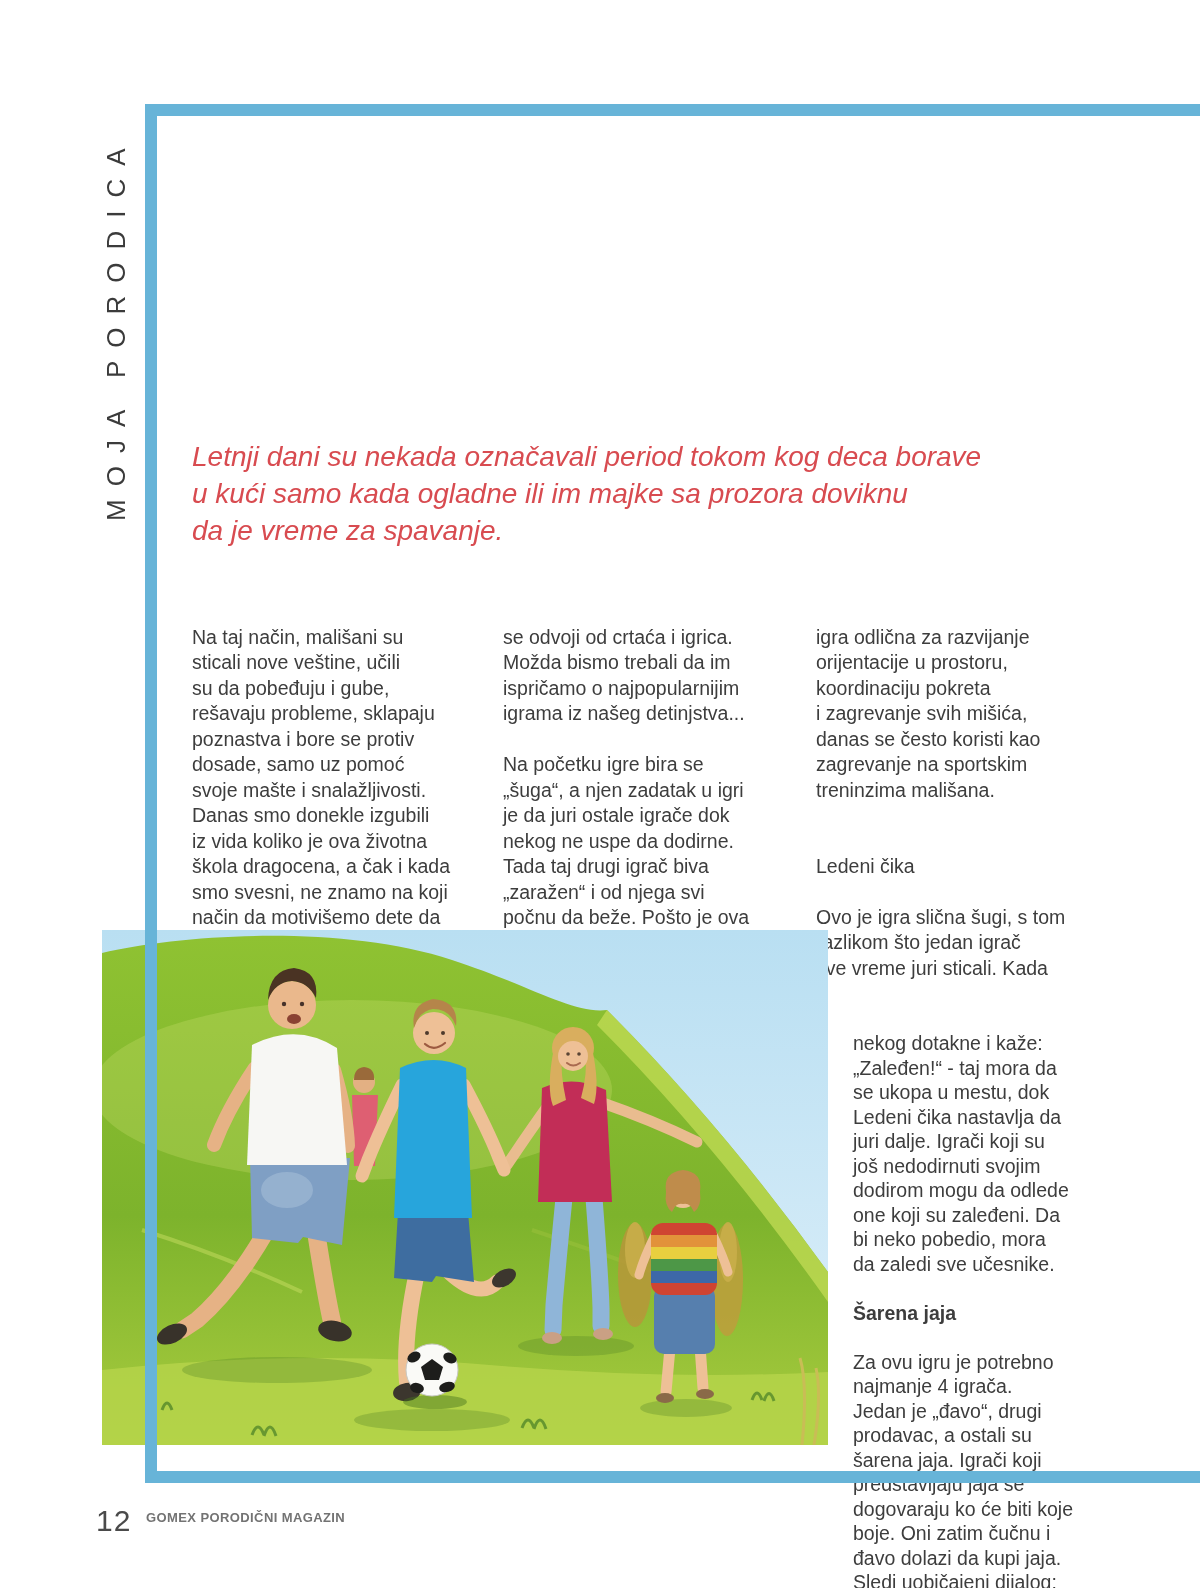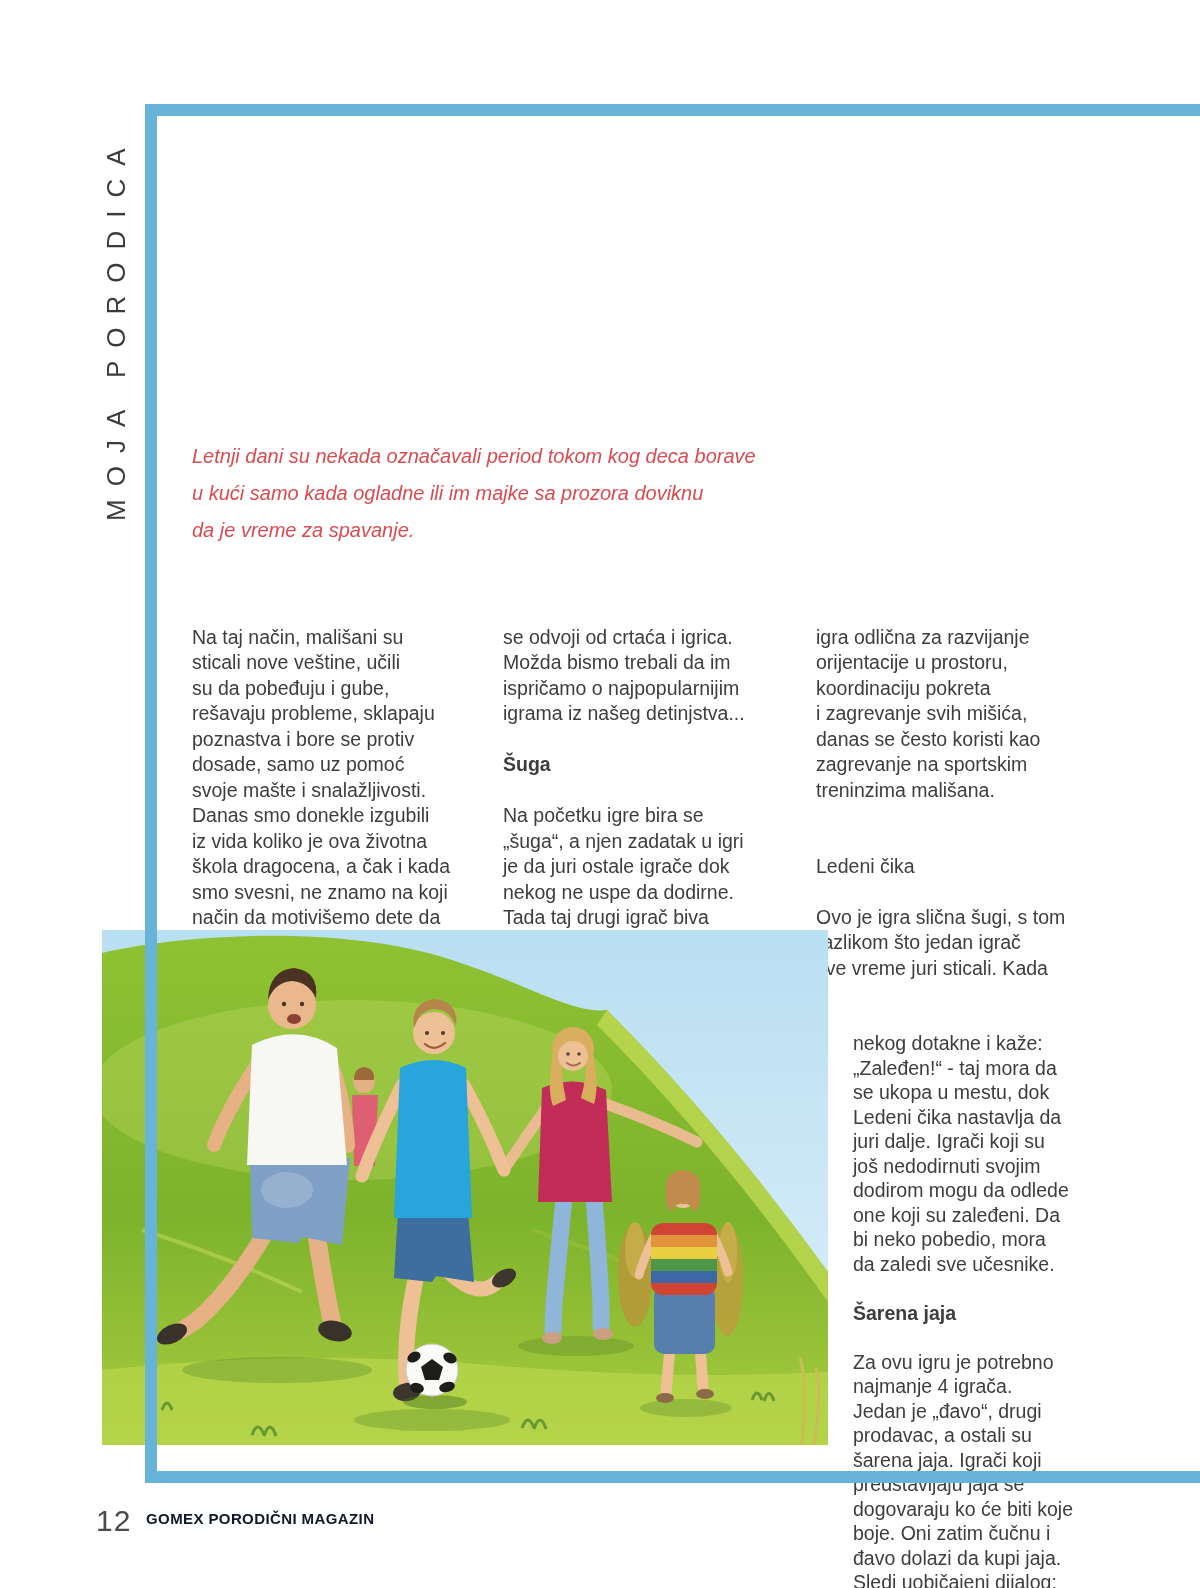--- a/index.html
+++ b/index.html
@@ -19,36 +19,36 @@
   }
   
   .page-title{
     position:absolute;left:188px;top:148px;width:860px;
     font-size:122px;line-height:113px;font-weight:bold;letter-spacing:-4px;
     color:#232323;white-space:pre-line;
   }
   
   .intro{
     position:absolute;left:192px;top:438px;width:800px;
-    font-style:italic;font-size:20px;line-height:37px;color:#d84b50;white-space:pre-line;
+    font-style:italic;font-size:28px;line-height:37px;color:#d84b50;white-space:pre-line;
   }
   
   .col{position:absolute;top:599px;font-size:19.5px;line-height:25.5px;white-space:pre-line;}
   .col-1{left:192px;width:292px;}
   .col-2{left:503px;width:300px;}
   .col-3{left:816px;width:322px;}
   .h-bold{font-weight:bold;}
   .gap-above{margin-top:25px;}
   .wrapped{padding-left:37px;line-height:24.5px;}
   
   .photo{position:absolute;left:102px;top:930px;width:726px;height:515px;z-index:2;}
   .photo svg{display:block;width:726px;height:515px;}
   
   .footer-num{position:absolute;left:96px;top:1504px;font-size:30px;color:#4a4a4a;letter-spacing:1px;}
-  .footer-mag{position:absolute;left:146px;top:1510px;font-size:15px;font-weight:bold;color:#0f172a;letter-spacing:0.4px;}
+  .footer-mag{position:absolute;left:146px;top:1510px;font-size:13px;font-weight:bold;color:#737373;letter-spacing:0.4px;}
 </style>
 </head>
 <body>
 
 <div class="page">
 
   <div class="frame-top"></div>
   <div class="frame-left"></div>
   <div class="frame-bottom"></div>
 
@@ -72,21 +72,20 @@
 škola dragocena, a čak i kada
 smo svesni, ne znamo na koji
 način da motivišemo dete da</div>
   </div>
 
   <div class="col col-2">
     <div>se odvoji od crtaća i igrica.
 Možda bismo trebali da im
 ispričamo o najpopularnijim
 igrama iz našeg detinjstva...</div>
-    <div class="h-bold">Šuga</div>
     <div>Na početku igre bira se
 „šuga“, a njen zadatak u igri
 je da juri ostale igrače dok
 nekog ne uspe da dodirne.
 Tada taj drugi igrač biva
 „zaražen“ i od njega svi
 počnu da beže. Pošto je ova</div>
   </div>
 
   <div class="col col-3">

